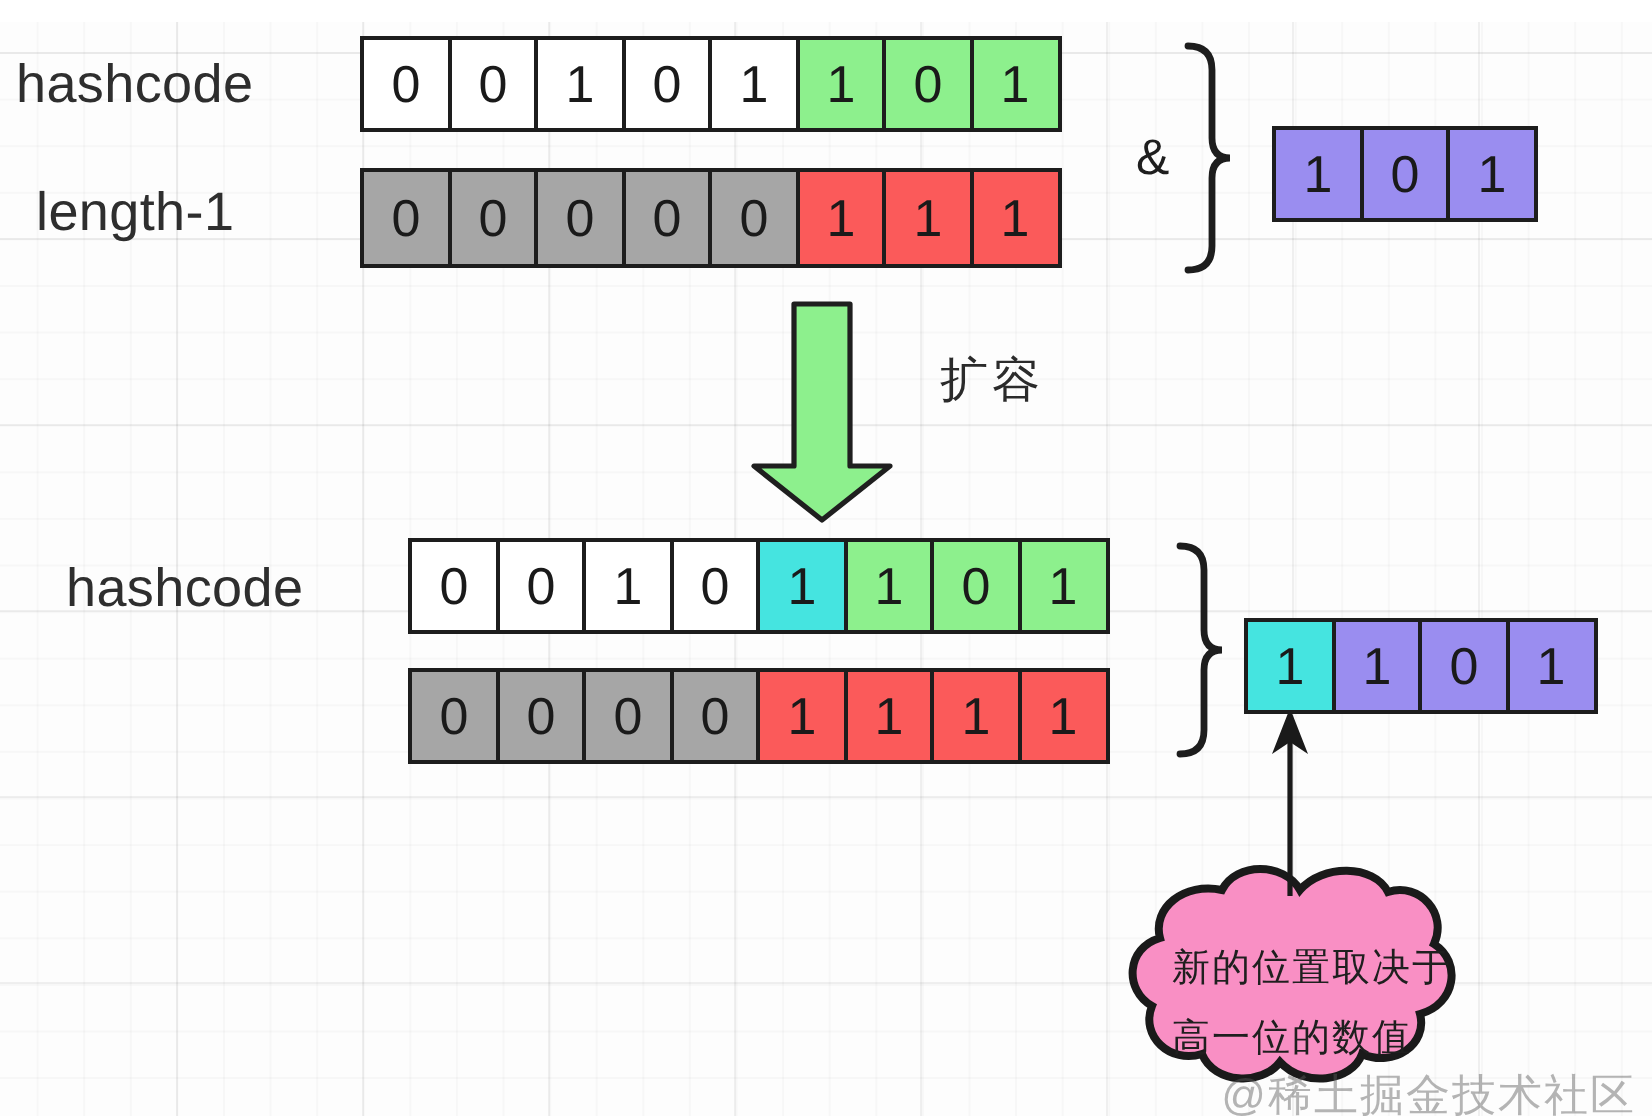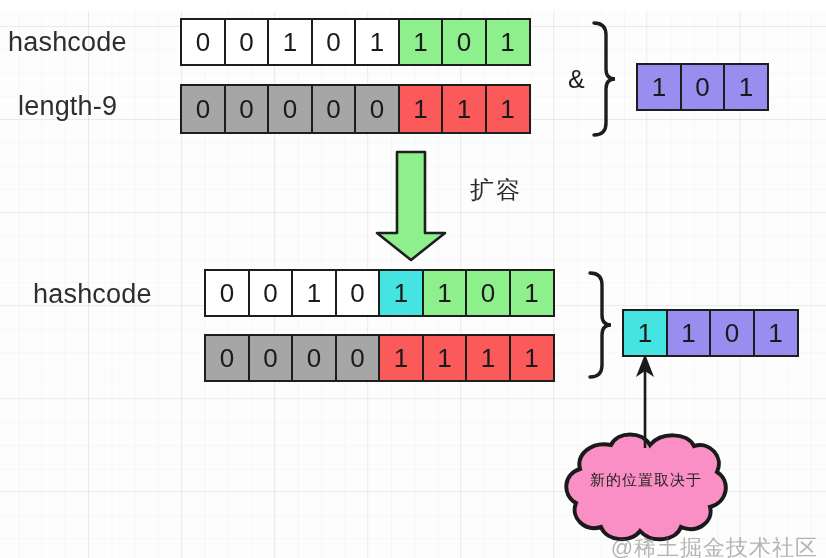--- a/index.html
+++ b/index.html
@@ -81,21 +81,21 @@
     top: 0;
     width: 826px;
     height: 558px;
     pointer-events: none;
   }
 
   
   .cloud-text {
     position: absolute;
     color: #1f1f1f;
-    font-size: 15px;
+    font-size: 19px;
     letter-spacing: 1px;
     white-space: nowrap;
     text-align: center;
   }
 
   
   .watermark {
     position: absolute;
     right: 8px;
     bottom: 6px;
@@ -140,21 +140,21 @@
       <div class="bit-cell c-white" style="width: 46px; height: 48px;">0</div>
       <div class="bit-cell c-white" style="width: 46px; height: 48px;">0</div>
       <div class="bit-cell c-white" style="width: 46px; height: 48px;">1</div>
       <div class="bit-cell c-white" style="width: 46px; height: 48px;">0</div>
       <div class="bit-cell c-white" style="width: 46px; height: 48px;">1</div>
       <div class="bit-cell c-green" style="width: 46px; height: 48px;">1</div>
       <div class="bit-cell c-green" style="width: 46px; height: 48px;">0</div>
       <div class="bit-cell c-green" style="width: 46px; height: 48px;">1</div>
     </div>
 
-  <div class="row-label" style="left:18px; top:80px;">length-9</div>
+  <div class="row-label" style="left:18px; top:80px;">length-1</div>
 
   <div class="bit-array" id="arr-before-length" style="left:180px; top:73px;">
       <div class="bit-cell c-gray" style="width: 46px; height: 50px;">0</div>
       <div class="bit-cell c-gray" style="width: 46px; height: 50px;">0</div>
       <div class="bit-cell c-gray" style="width: 46px; height: 50px;">0</div>
       <div class="bit-cell c-gray" style="width: 46px; height: 50px;">0</div>
       <div class="bit-cell c-gray" style="width: 46px; height: 50px;">0</div>
       <div class="bit-cell c-red" style="width: 46px; height: 50px;">1</div>
       <div class="bit-cell c-red" style="width: 46px; height: 50px;">1</div>
       <div class="bit-cell c-red" style="width: 46px; height: 50px;">1</div>
@@ -196,16 +196,17 @@
     </div>
 
   <div class="bit-array" id="arr-after-result" style="left:622px; top:298px;">
       <div class="bit-cell c-cyan" style="width: 46px; height: 48px;">1</div>
       <div class="bit-cell c-purple" style="width: 46px; height: 48px;">1</div>
       <div class="bit-cell c-purple" style="width: 46px; height: 48px;">0</div>
       <div class="bit-cell c-purple" style="width: 46px; height: 48px;">1</div>
     </div>
 
   <div class="cloud-text" style="left:586px; top:460px; width:120px;">新的位置取决于</div>
+  <div class="cloud-text" style="left:586px; top:495px; width:120px;">高一位的数值</div>
 
   <div class="watermark">@稀土掘金技术社区</div>
 
 </div>
 
 </body></html>

